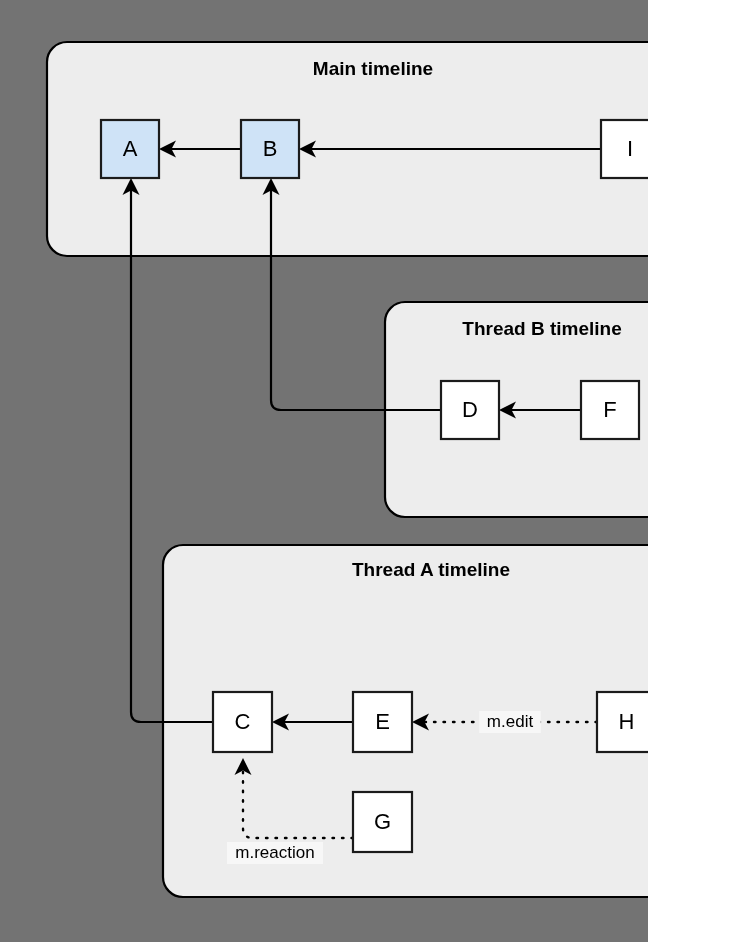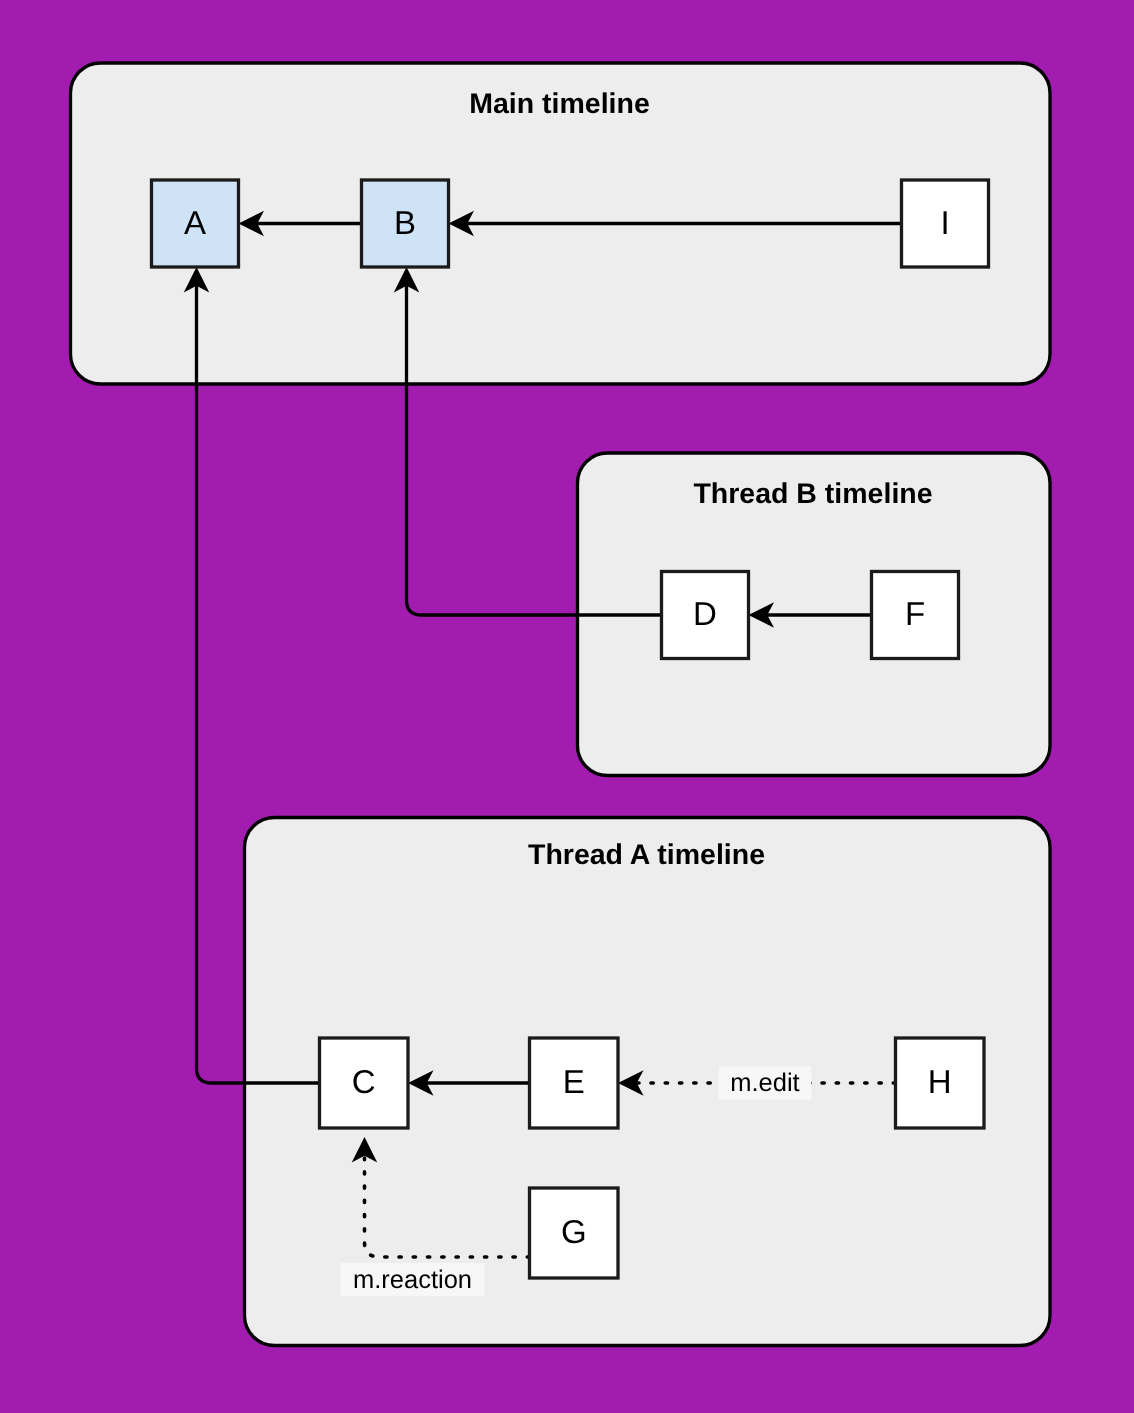--- a/index.html
+++ b/index.html
@@ -2,23 +2,23 @@
 <html><head>
 <meta charset="utf-8">
 <style>
   html, body {
     margin: 0;
     padding: 0;
     background: #ffffff;
   }
   #canvas-root {
     position: relative;
-    width: 756px;
+    width: 648px;
     height: 942px;
-    background: #a21caf;
+    background: #737373;
     font-family: "Liberation Sans", sans-serif;
     overflow: hidden;
   }
   svg#diagram {
     position: absolute;
     top: 0;
     left: 0;
     width: 756px;
     height: 942px;
     display: block;

